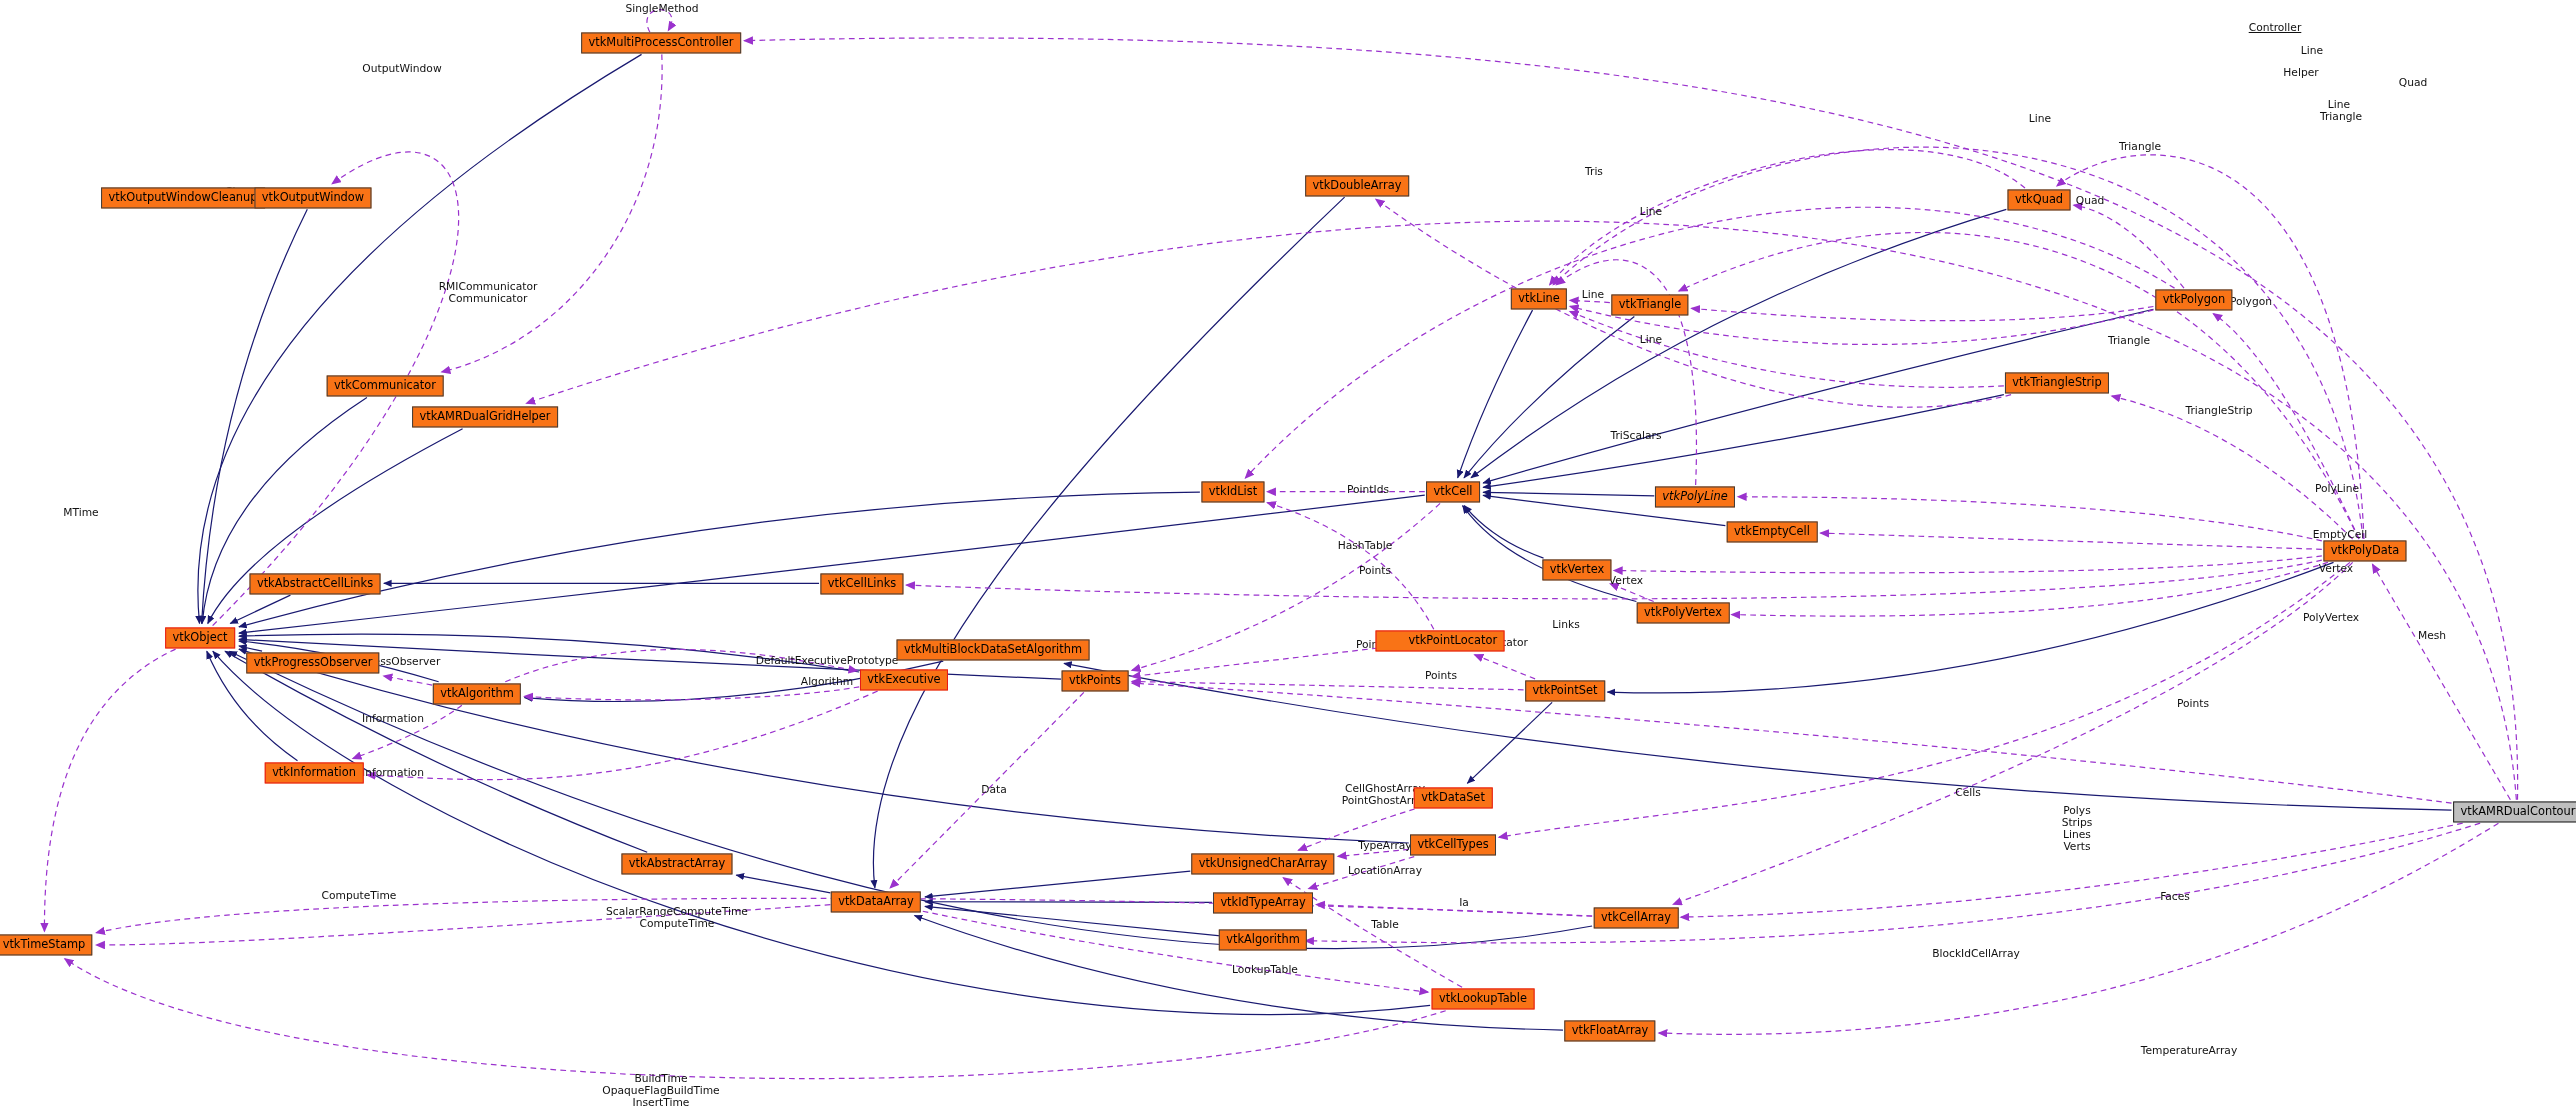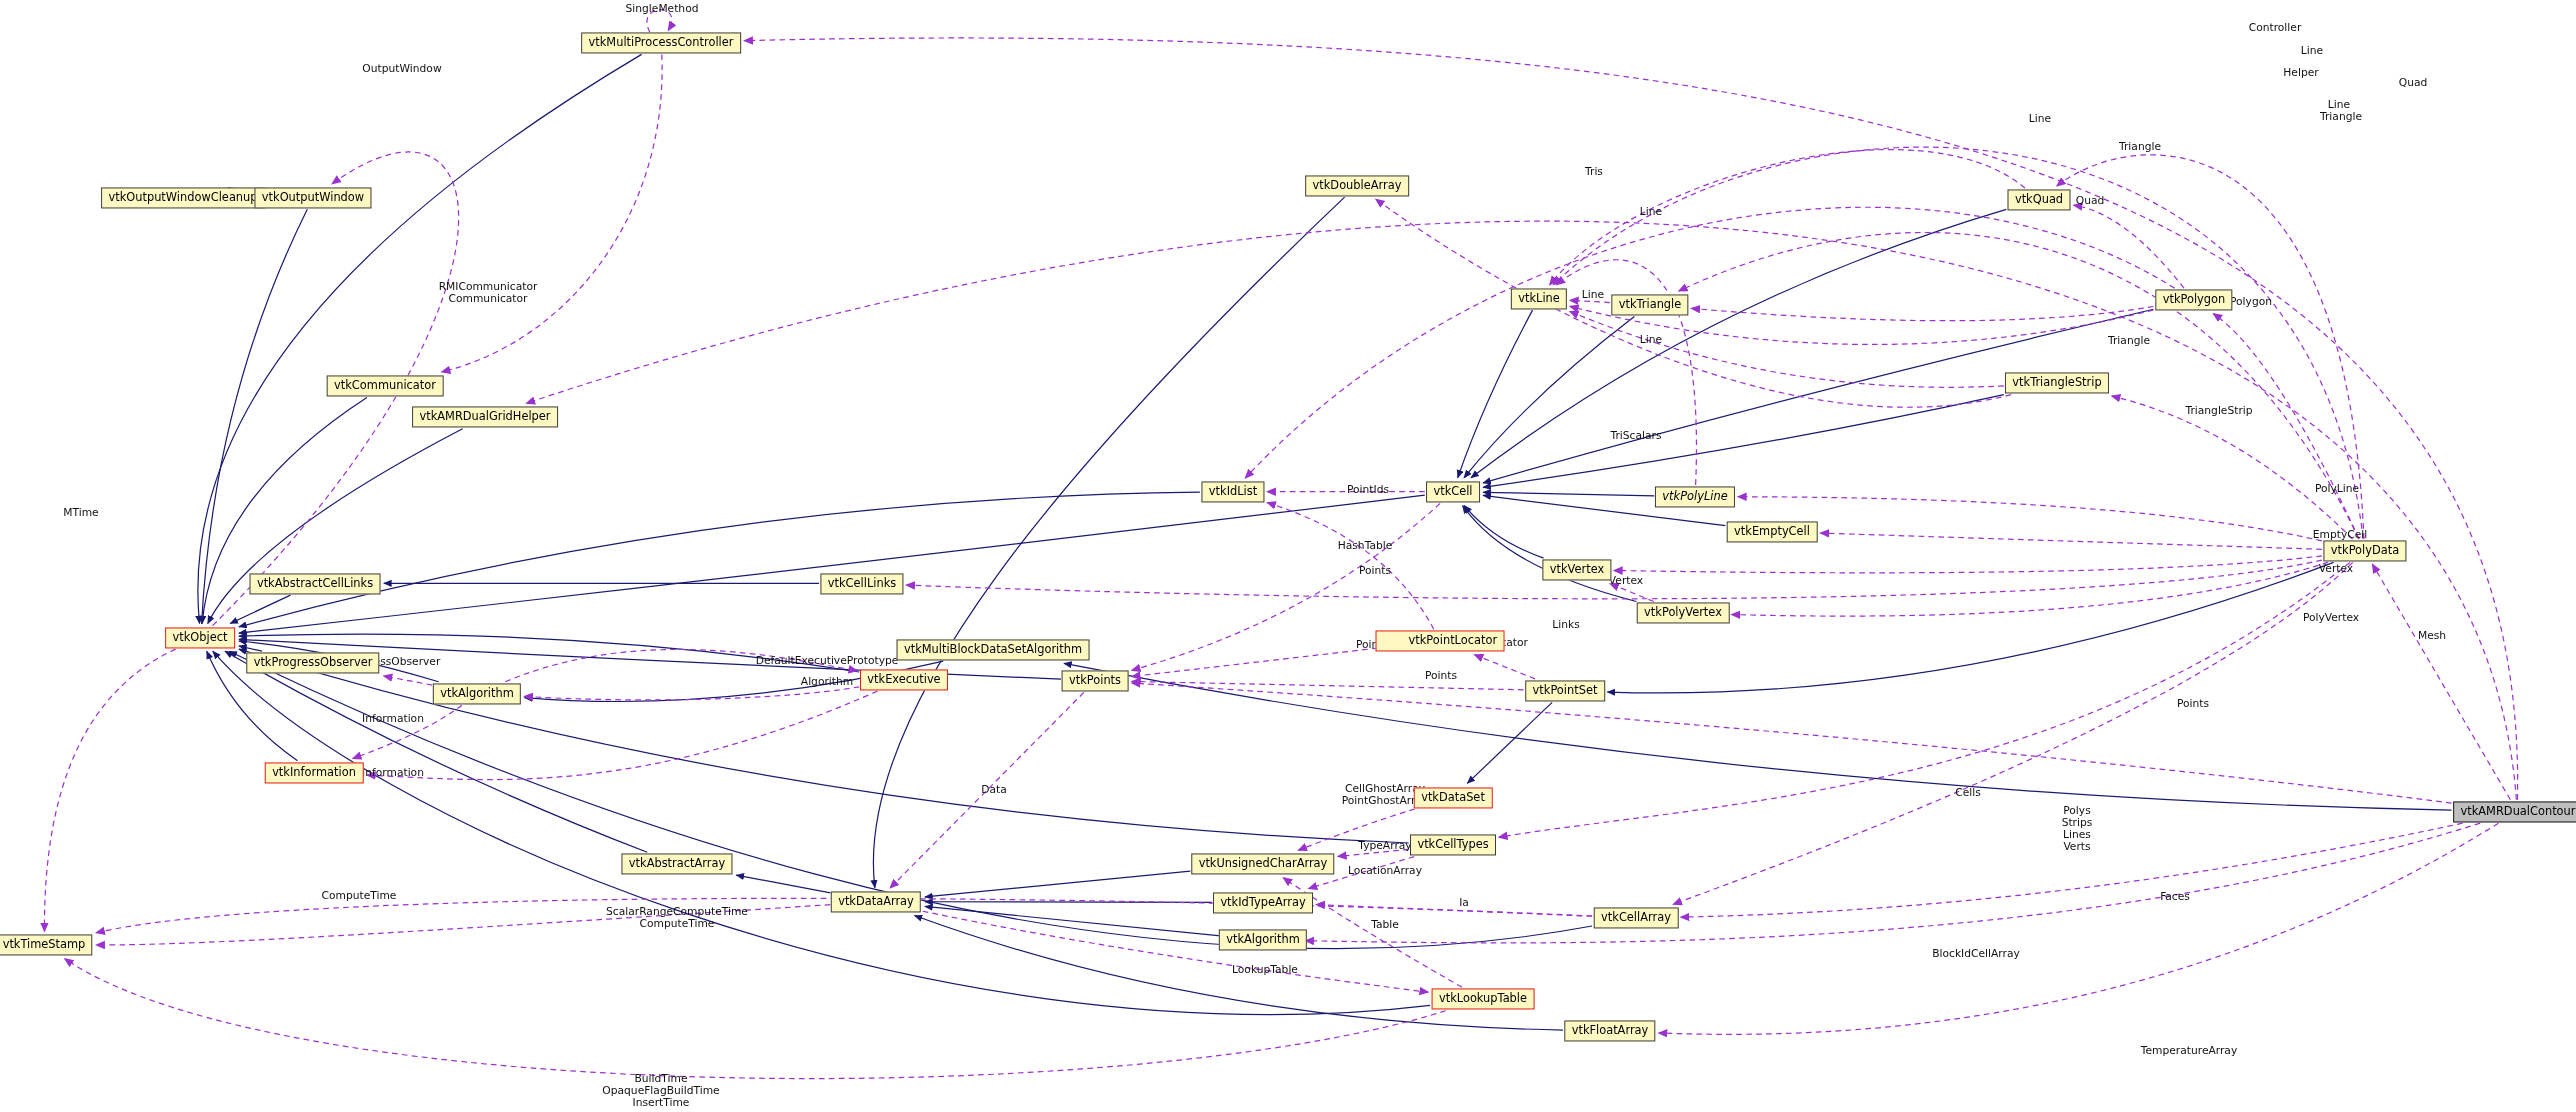--- a/index.html
+++ b/index.html
@@ -1,19 +1,19 @@
 <!DOCTYPE html>
 <html style="font-size:11.4px"><head>
 <meta charset="utf-8">
 <style>
   html,body{margin:0;padding:0;background:#ffffff;}
   #diagram{position:relative;width:2576px;height:1112px;background:#ffffff;overflow:hidden;
            font-family:"DejaVu Sans","Liberation Sans",sans-serif;}
   #edge-layer{position:absolute;left:0;top:0;width:100%;height:100%;}
-  .node{position:absolute;transform:translate(-50%,-50%);background:#fef9c3;border:1.1px solid #3c3c3c;
+  .node{position:absolute;transform:translate(-50%,-50%);background:#f97316;border:1.1px solid #3c3c3c;
         padding:2.8px 6.4px;font-size:11.4px;line-height:13.5px;color:#000;white-space:nowrap;z-index:3;}
   .node.red{border-color:#e51919;}
   .node.current{background:#bfbfbf;border-color:#1a1a1a;}
   .edge-label{position:absolute;transform:translate(-50%,-50%);font-size:10.7px;line-height:12px;
               color:#111;white-space:pre;text-align:center;z-index:2;}
 </style>
 </head>
 <body>
 
 <div id="diagram">
@@ -158,21 +158,21 @@
       <div class="node" style="left: 1772px; top: 532px;">vtkEmptyCell</div>
       <div class="node" style="left: 1577px; top: 570px;">vtkVertex</div>
       <div class="node" style="left: 1683px; top: 613px;">vtkPolyVertex</div>
       <div class="node" style="left: 1233px; top: 492px;">vtkIdList</div>
       <div class="node" style="left: 2365px; top: 551px;">vtkPolyData</div>
       <div class="node" style="left: 1610px; top: 1031px;">vtkFloatArray</div>
       <div class="node current" style="left: 2518px; top: 812px;">vtkAMRDualContour</div>
     </div>
   <div>
       <div class="edge-label" style="left: 662px; top: 8.5px;">SingleMethod</div>
-      <div class="edge-label" style="left: 2275px; top: 28.4px;">Controller</div>
+      <div class="edge-label" style="left: 2275px; top: 28.4px; text-decoration: underline;">Controller</div>
       <div class="edge-label" style="left: 2301px; top: 73px;">Helper</div>
       <div class="edge-label" style="left: 402px; top: 69px;">OutputWindow</div>
       <div class="edge-label" style="left: 247px; top: 192px;">Cleanup</div>
       <div class="edge-label" style="left: 488px; top: 293px;">RMICommunicator
 Communicator</div>
       <div class="edge-label" style="left: 393px; top: 662px;">ProgressObserver</div>
       <div class="edge-label" style="left: 827px; top: 661px;">DefaultExecutivePrototype</div>
       <div class="edge-label" style="left: 827px; top: 682px;">Algorithm</div>
       <div class="edge-label" style="left: 393px; top: 719px;">Information</div>
       <div class="edge-label" style="left: 393px; top: 773px;">Information</div>

